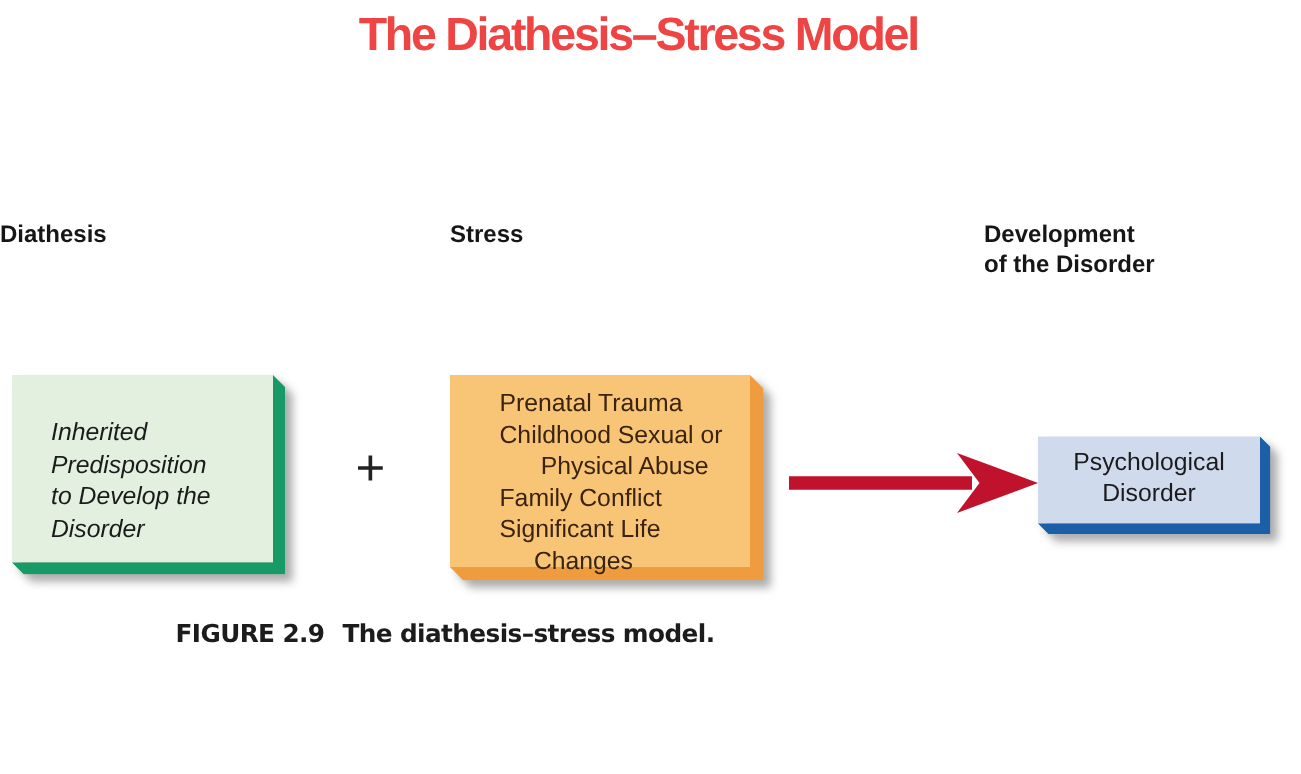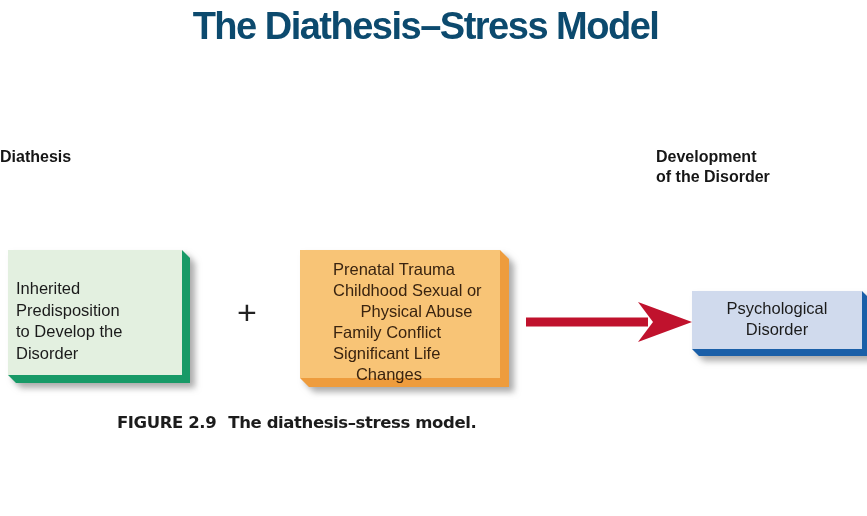--- a/index.html
+++ b/index.html
@@ -10,24 +10,24 @@
     font-family: "Liberation Sans", sans-serif;
     color: #1a1a1a;
     overflow: hidden;
   }
   .canvas { position: absolute; inset: 0; }
 
   .title {
     position: absolute;
     left: 0; right: 16px; top: 5px;
     text-align: center;
-    font-size: 38px;
+    font-size: 31px;
     font-weight: 800;
     letter-spacing: -1.5px;
-    color: #0c4a6e;
+    color: #ef4444;
   }
 
   .col-head { position: absolute; text-align: left; }
   .col-head .heading {
     font-size: 16px; font-weight: 700; line-height: 20px;
     white-space: pre-line; color: #161616;
   }
   .col-head .subheading {
     margin-top: 10px;
     font-size: 16px; line-height: 21px;
@@ -59,27 +59,27 @@
   }
   .box-label {
     position: absolute;
     font-size: 16.5px;
     white-space: pre-line;
     color: #1b1b1b;
   }
 
   .box-diathesis { left: 8px; top: 250px; width: 174px; height: 125px; }
   .box-diathesis .slab { background: #e3f0e0; --edge: #189a67; --e: 8px; }
-  .box-diathesis .box-label { left: 8px; top: 28px; line-height: 21.5px; }
+  .box-diathesis .box-label { left: 26px; top: 28px; line-height: 21.5px; font-style: italic; }
 
   .box-stress { left: 300px; top: 250px; width: 200px; height: 128px; }
   .box-stress .slab { background: #f8c476; --edge: #ee9c3d; --e: 9px; }
   .box-stress .box-label { left: 33px; top: 9px; line-height: 21px; color: #3a2410; }
 
-  .box-disorder { left: 692px; top: 291px; width: 170px; height: 58px; }
+  .box-disorder { left: 692px; top: 291px; width: 148px; height: 58px; }
   .box-disorder .slab { background: #d0daed; --edge: #1a5fa8; --e: 7px; }
   .box-disorder .box-label { inset: 0; padding-top: 7px; text-align: center; line-height: 21px; }
 
   .plus-operator {
     position: absolute;
     left: 228px; top: 288px; width: 38px; height: 48px;
     font-size: 34px; font-weight: 400;
     line-height: 48px; text-align: center;
     color: #222222;
   }
@@ -102,20 +102,21 @@
 
 <div class="canvas">
 
   <div class="title">The Diathesis–Stress Model</div>
 
   <div class="col-head col-diathesis">
     <div class="heading">Diathesis</div>
   </div>
 
   <div class="col-head col-stress">
+    <div class="heading">Stress</div>
   </div>
 
   <div class="col-head col-development">
     <div class="heading">Development
 of the Disorder</div>
   </div>
 
   <div class="box-group box-diathesis">
     <div class="slab"></div>
     <div class="box-label">Inherited

